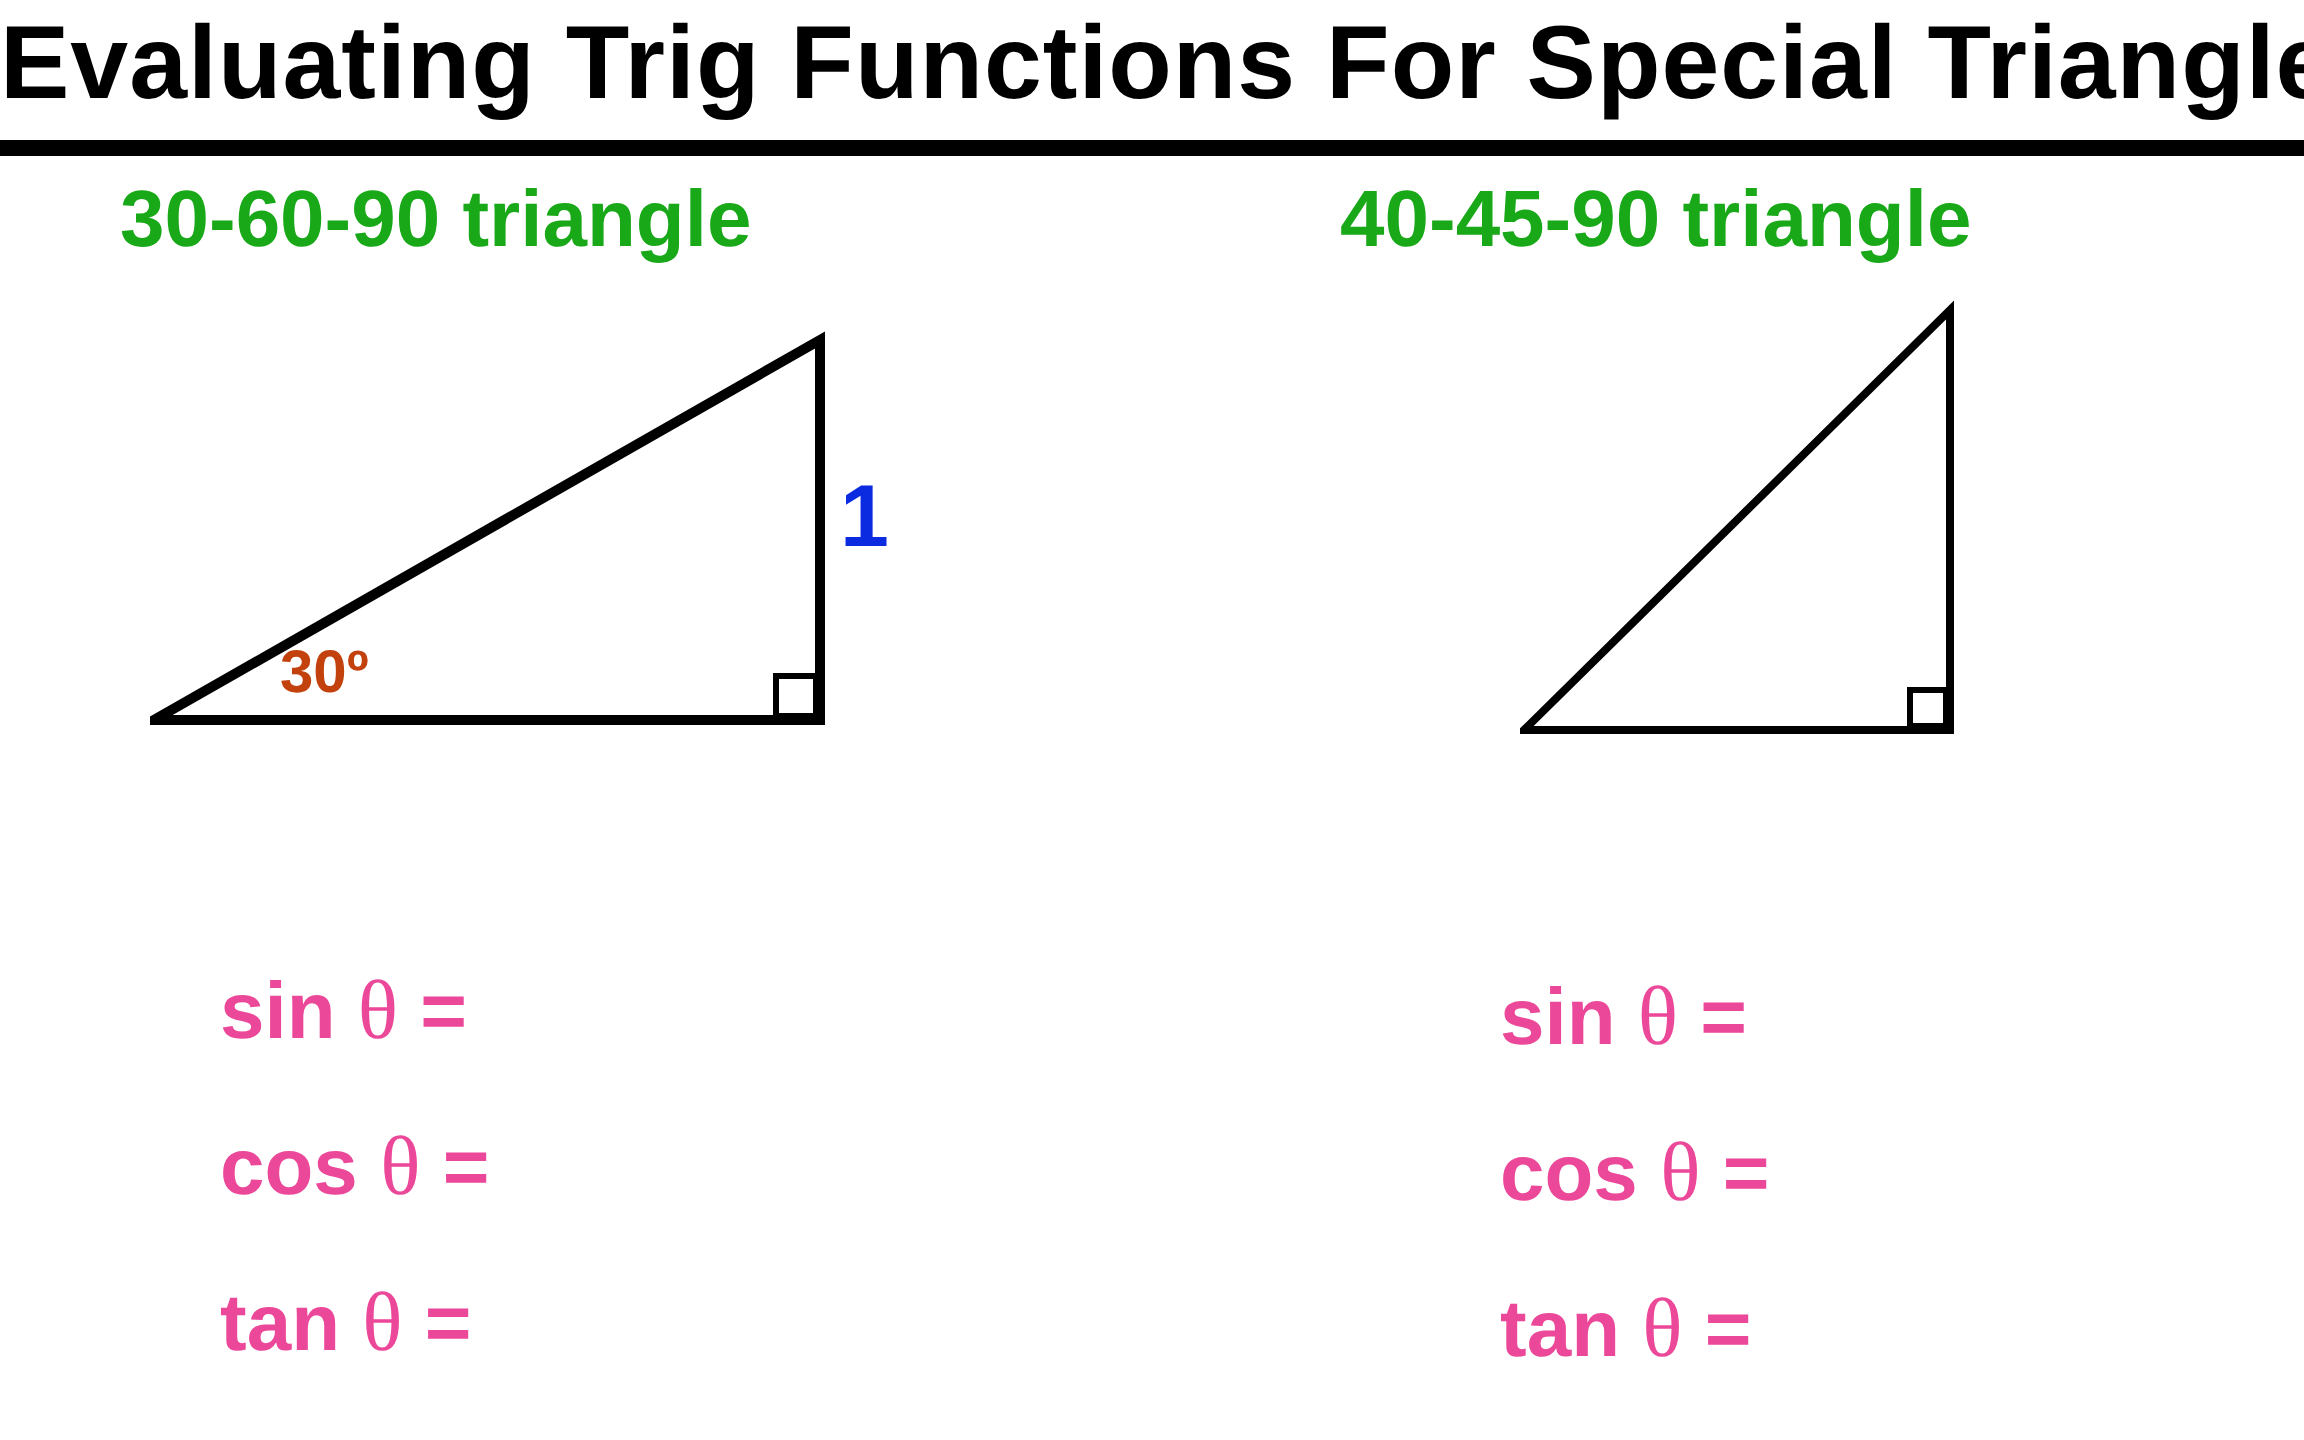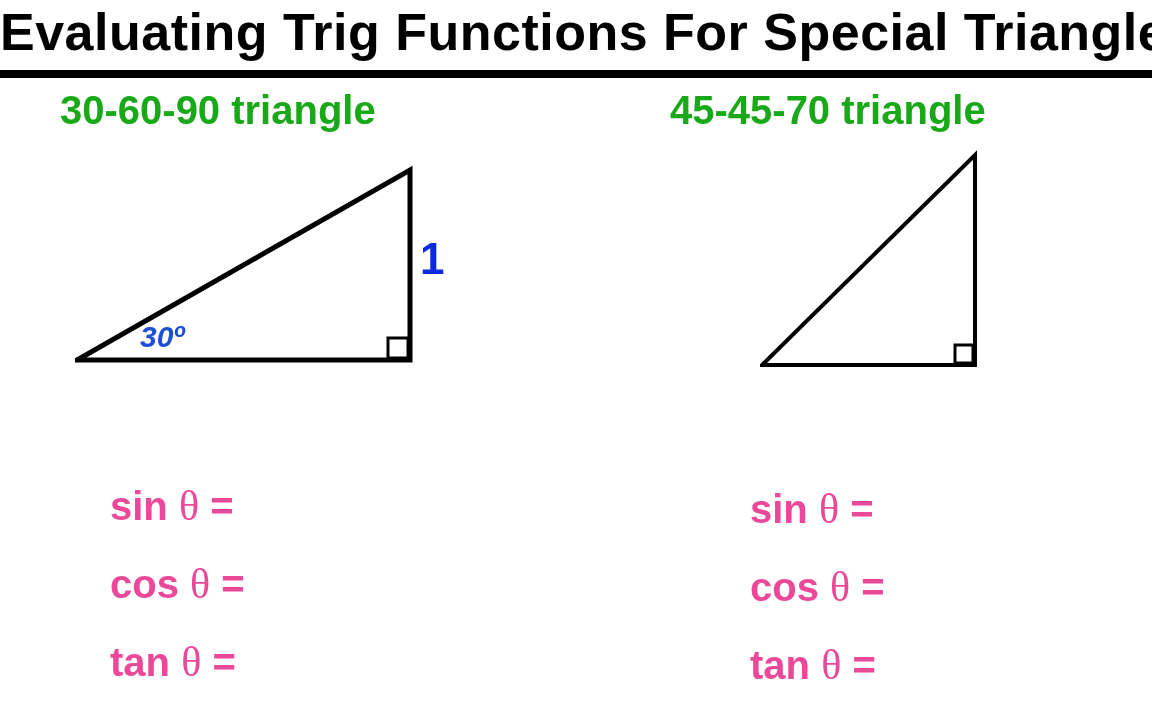--- a/index.html
+++ b/index.html
@@ -58,22 +58,21 @@
     font-size: 44px;
     font-weight: 800;
     color: #0a2be0;
   }
   .side-label.one { left: 420px; top: 234px; }
 
   .angle-label {
     position: absolute;
     font-size: 30px;
     font-weight: 800;
-    color: #1d4ed8;
-    font-style: italic;
+    color: #c2410c;
   }
   .angle-label.thirty { left: 140px; top: 320px; }
 
   .eq-block {
     position: absolute;
     font-size: 40px;
     font-weight: 800;
     color: #ec4899;
     line-height: 1.0;
   }
@@ -90,21 +89,21 @@
 </style>
 </head>
 <body>
 
 <div class="page">
 
   <div class="title">Evaluating Trig Functions For Special Triangles</div>
   <div class="title-rule"></div>
 
   <div class="subhead left">30-60-90 triangle</div>
-  <div class="subhead right">45-45-70 triangle</div>
+  <div class="subhead right">40-45-90 triangle</div>
 
   <div class="tri-wrap left">
     <svg viewBox="0 0 360 220" width="360" height="220">
 
       <polygon points="2,195 335,195 335,5" fill="none" stroke="#000" stroke-width="5" stroke-linejoin="miter"></polygon>
 
       <rect x="313" y="173" width="20" height="20" fill="none" stroke="#000" stroke-width="3"></rect>
     </svg>
   </div>
   <div class="side-label one">1</div>

